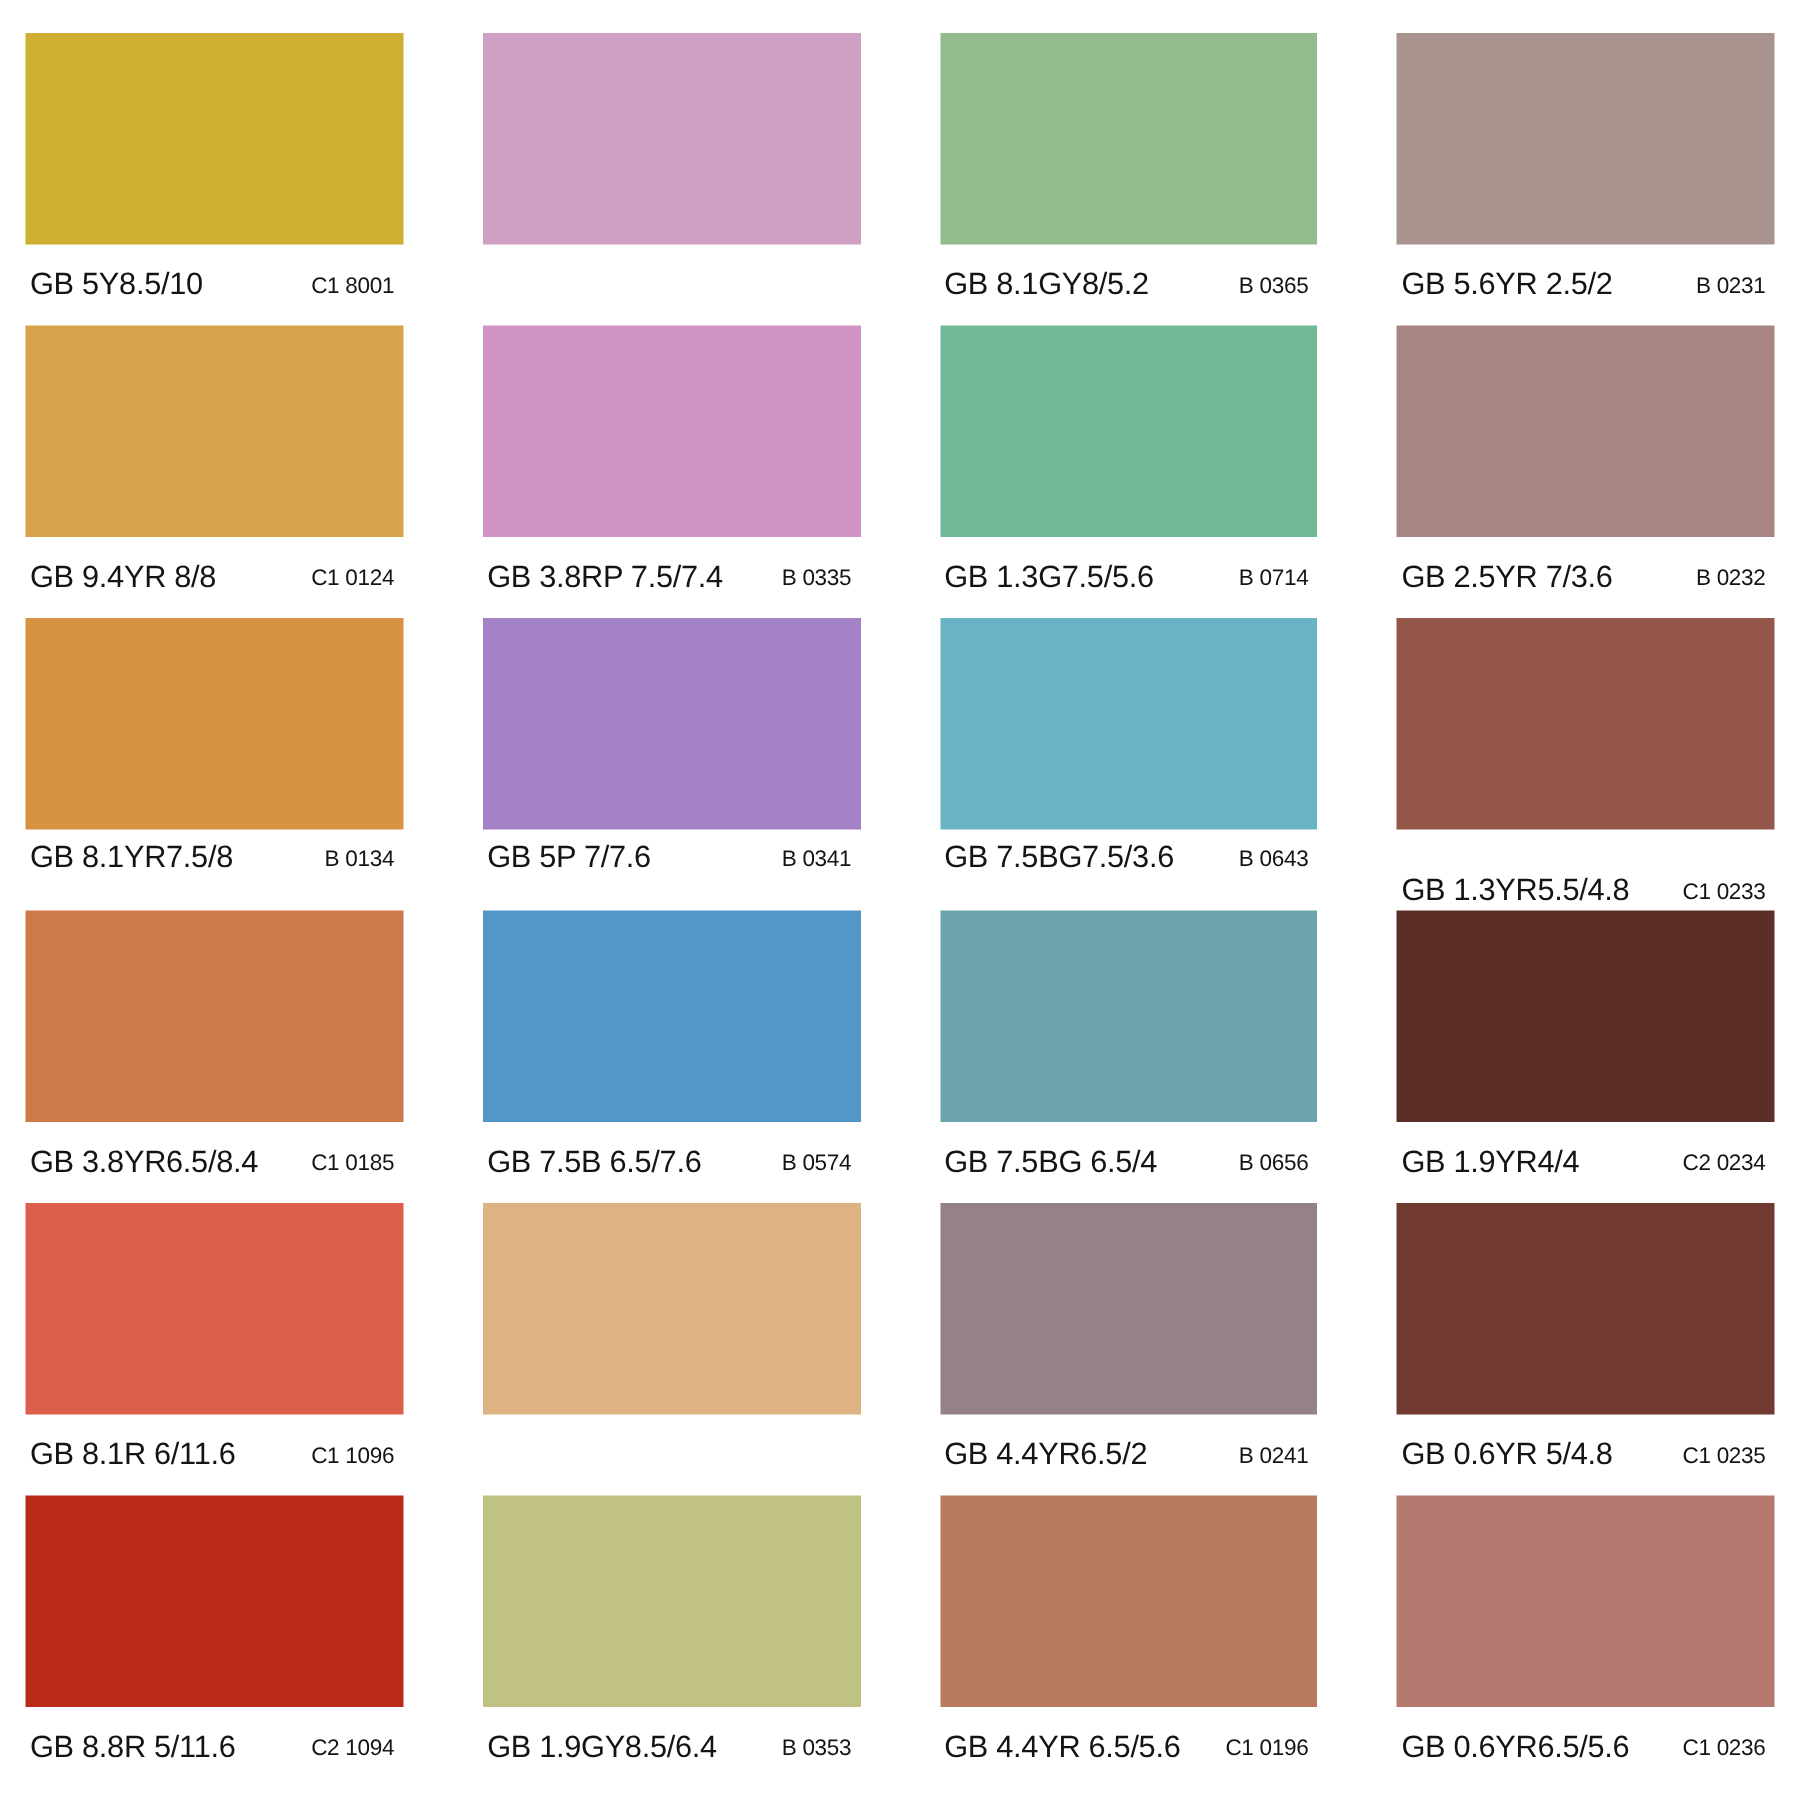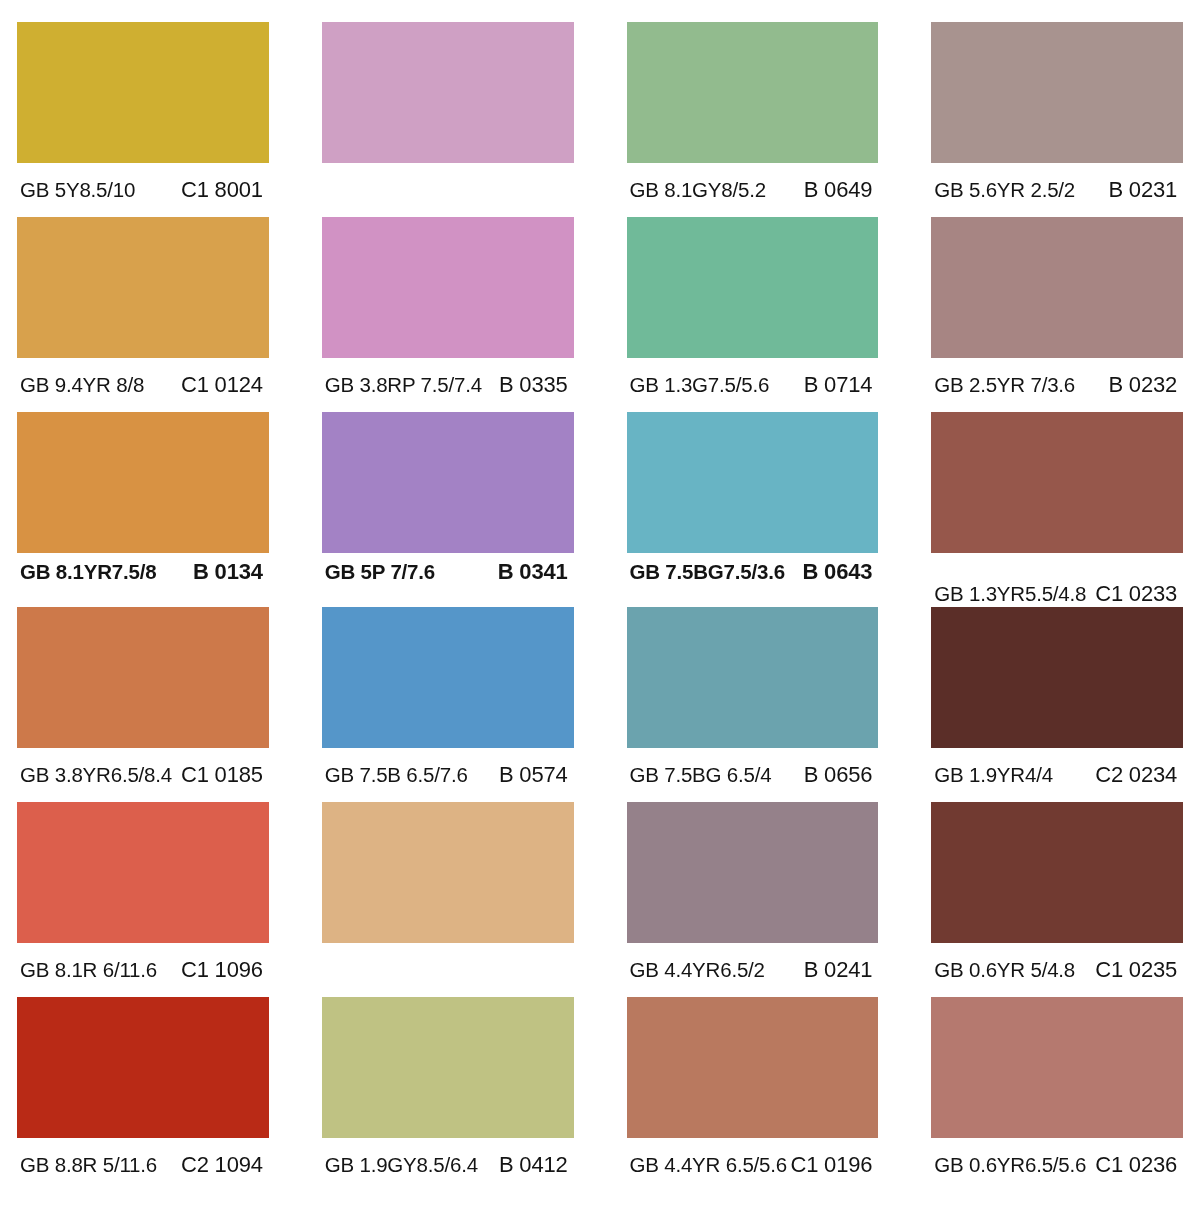--- a/index.html
+++ b/index.html
@@ -47,28 +47,28 @@
     padding: 0 4px 0 3px;
     white-space: nowrap;
   }
   .label-notation {
     font-size: 20.5px;
     letter-spacing: -0.2px;
     color: #141414;
     font-family: "Liberation Sans", sans-serif;
   }
   .label-code {
-    font-size: 22px;
+    font-size: 15px;
     letter-spacing: -0.2px;
     color: #141414;
     font-family: "Liberation Sans", sans-serif;
     padding-right: 2px;
   }
   
-  .nudge-up { position: relative; top: -8px; font-weight: bold; }
+  .nudge-up { position: relative; top: -8px; }
   .nudge-dn { position: relative; top: 14px; }
 </style>
 </head>
 <body>
 
 <div id="chart-root">
   <div class="swatch-grid">
       <div class="swatch-cell">
         <div class="swatch-chip" style="background: rgb(207, 175, 49);"></div>
         <div class="swatch-label">
@@ -76,21 +76,21 @@
           <span class="label-code">C1 8001</span>
         </div>
       </div>
       <div class="swatch-cell">
         <div class="swatch-chip" style="background: rgb(207, 160, 196);"></div>
       </div>
       <div class="swatch-cell">
         <div class="swatch-chip" style="background: rgb(146, 187, 142);"></div>
         <div class="swatch-label">
           <span class="label-notation">GB 8.1GY8/5.2</span>
-          <span class="label-code">B 0649</span>
+          <span class="label-code">B 0365</span>
         </div>
       </div>
       <div class="swatch-cell">
         <div class="swatch-chip" style="background: rgb(168, 147, 143);"></div>
         <div class="swatch-label">
           <span class="label-notation">GB 5.6YR 2.5/2</span>
           <span class="label-code">B 0231</span>
         </div>
       </div>
       <div class="swatch-cell">
@@ -205,21 +205,21 @@
         <div class="swatch-chip" style="background: rgb(185, 42, 22);"></div>
         <div class="swatch-label">
           <span class="label-notation">GB 8.8R 5/11.6</span>
           <span class="label-code">C2 1094</span>
         </div>
       </div>
       <div class="swatch-cell">
         <div class="swatch-chip" style="background: rgb(191, 194, 131);"></div>
         <div class="swatch-label">
           <span class="label-notation">GB 1.9GY8.5/6.4</span>
-          <span class="label-code">B 0412</span>
+          <span class="label-code">B 0353</span>
         </div>
       </div>
       <div class="swatch-cell">
         <div class="swatch-chip" style="background: rgb(185, 121, 95);"></div>
         <div class="swatch-label">
           <span class="label-notation">GB 4.4YR 6.5/5.6</span>
           <span class="label-code">C1 0196</span>
         </div>
       </div>
       <div class="swatch-cell">

